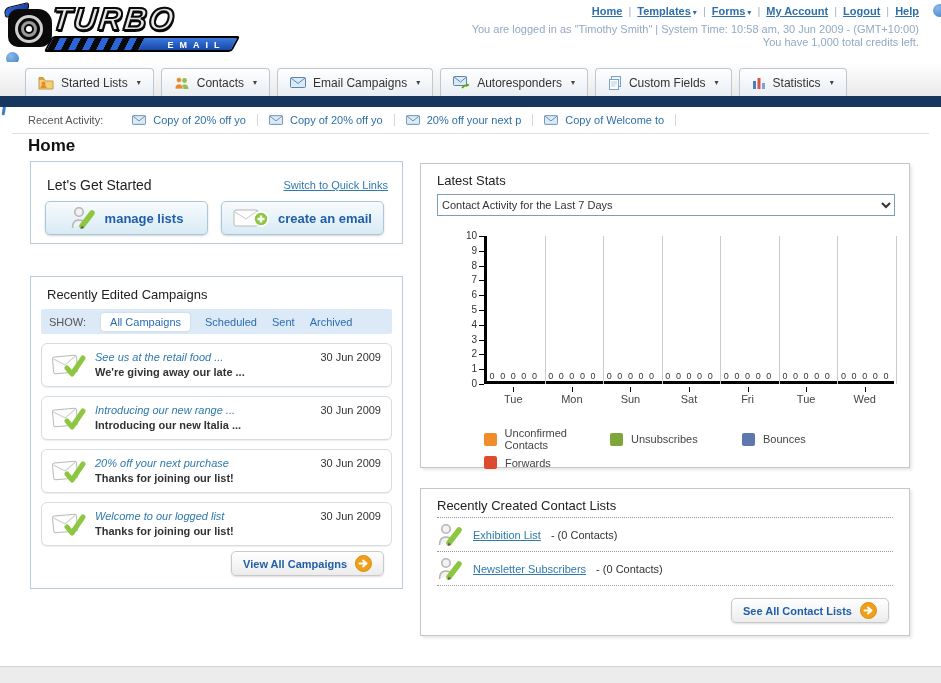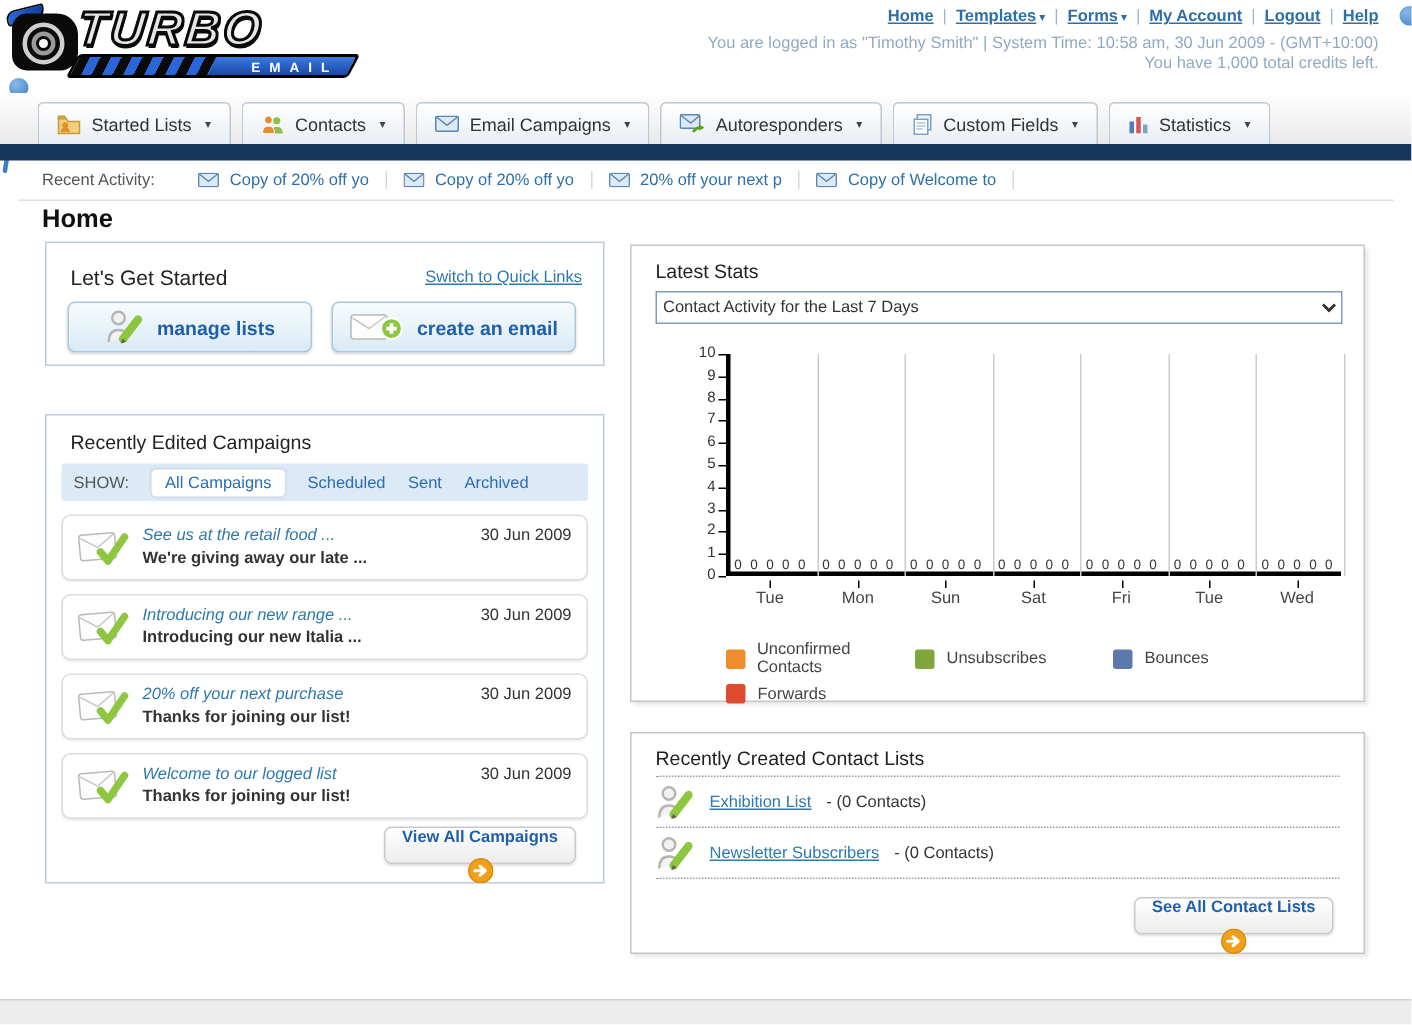--- a/index.html
+++ b/index.html
@@ -87,21 +87,21 @@
   .camp-tab.active { background:#fff; padding:3px 9px; border-radius:3px; box-shadow:0 0 2px rgba(0,0,0,.15); }
   .camp-list { position:absolute; left:10px; right:10px; top:66px; }
   .camp-card { height:44px; margin-bottom:9px; border:1px solid #d6dde4; border-radius:6px;
     box-shadow:0 1px 1px rgba(0,0,0,.07); display:flex; align-items:center; padding:0 10px; gap:9px; background:#fff; }
   .camp-text { line-height:15px; font-size:11px; }
   .camp-title { color:#2e79ae; cursor:pointer; text-decoration:none;font-style:italic; }
   .camp-sub { color:#333;font-weight:bold; }
   .camp-date { margin-left:auto; align-self:flex-start; margin-top:7px; font-size:11px; color:#333; }
   .pill-btn { height:25px; padding:0 11px; border:1px solid #c9c9c9; border-radius:5px;
     background:linear-gradient(#ffffff,#ececec); display:inline-flex; align-items:center; gap:8px;
-    color:#1f5fa9; font-weight:bold; font-size:11px; box-shadow:0 1px 2px rgba(0,0,0,.14); cursor:pointer;flex-direction:column; }
+    color:#1f5fa9; font-weight:bold; font-size:11px; box-shadow:0 1px 2px rgba(0,0,0,.14); cursor:pointer; }
   #view-all { position:absolute; right:18px; bottom:12px; }
 
   
   #stats { left:420px; top:163px; width:490px; height:305px; }
   #stats .panel-title { position:absolute; left:16px; top:9px; }
   #stats select { position:absolute; left:16px; top:30px; width:458px; height:22px;
     font-size:11px; color:#333; border:1px solid #7f9db9; background:#fff;
     font-family:"Liberation Sans","DejaVu Sans",sans-serif; }
   #chart-area { position:absolute; left:16px; top:62px; width:458px; height:200px; }
   #chart-plot { position:absolute; left:47px; top:10px; width:410px; height:148px;

